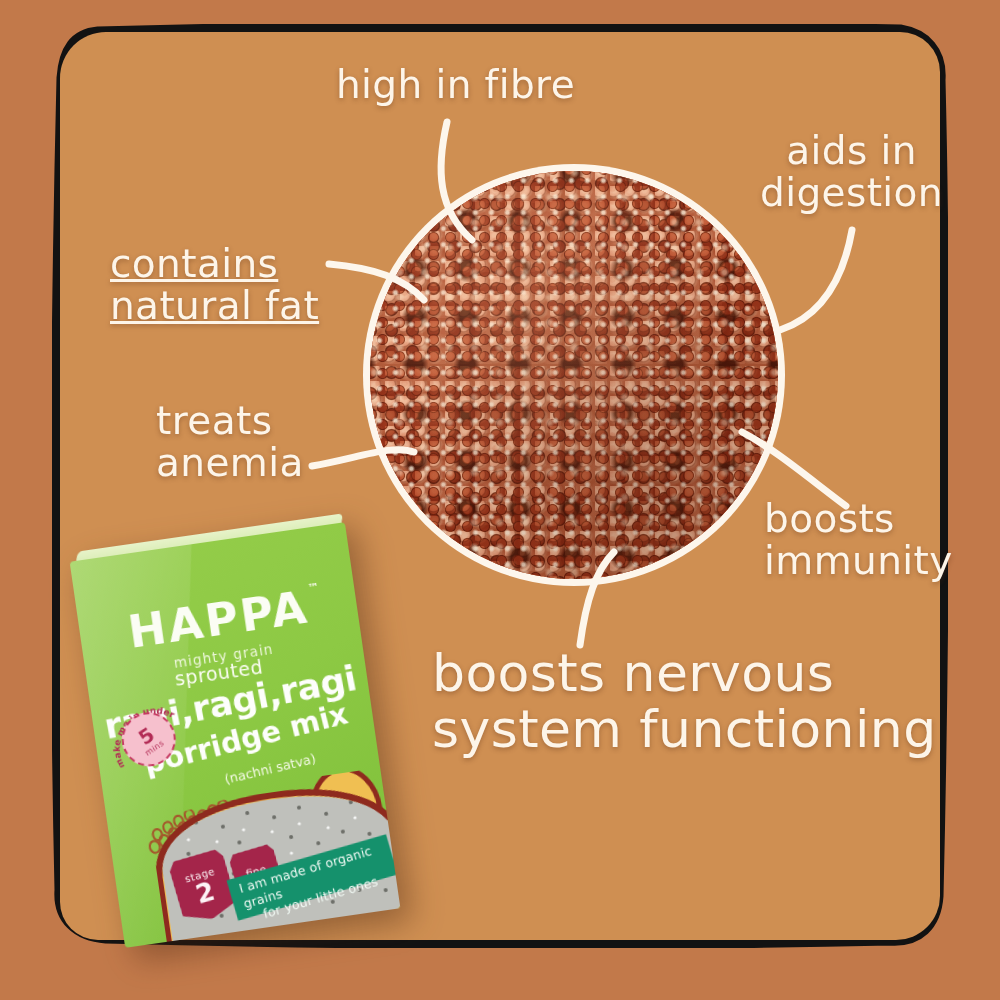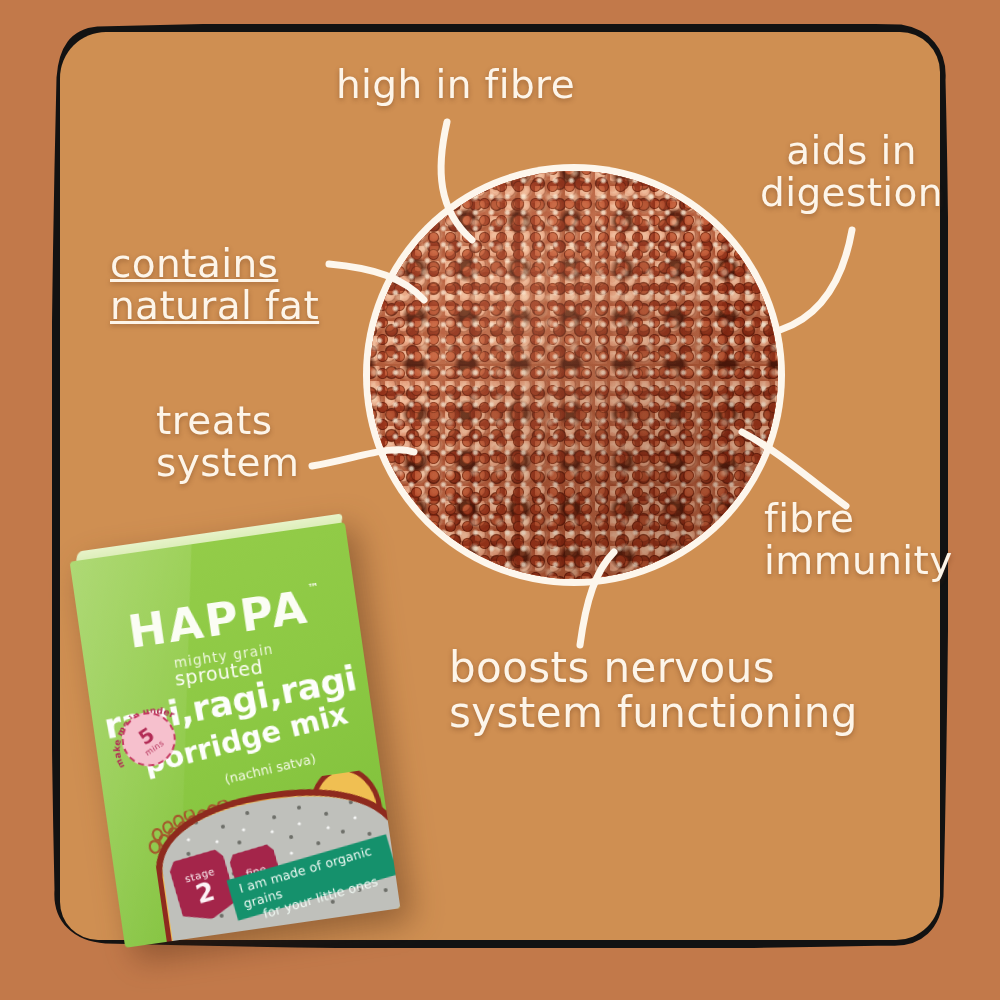--- a/index.html
+++ b/index.html
@@ -95,21 +95,21 @@
     letter-spacing:.4px;
     text-shadow:0 2px 5px rgba(90,45,20,.38);
     white-space:pre-line;
   }
 
   #callout-fibre      { left:336px; top:64px;  font-size:39px; }
   #callout-digestion  { left:752px; top:130px; font-size:39px; text-align:center;margin-left:8px; }
   #callout-fat        { left:110px; top:243px; font-size:39px;text-decoration:underline; }
   #callout-anemia     { left:156px; top:400px; font-size:39px; }
   #callout-immunity   { left:764px; top:498px; font-size:39px; }
-  #callout-nervous    { left:432px; top:645px; font-size:42px; text-align:left;margin-left:17px; }
+  #callout-nervous    { left:432px; top:645px; font-size:52px; text-align:left; }
 
   
   #product-package{
     position:absolute;
     left:96px; top:540px;
     width:278px; height:390px;
     transform:rotate(-8.2deg);
     transform-origin:50% 50%;
     filter:drop-shadow(10px 14px 16px rgba(70,34,14,.42));
   }
@@ -294,23 +294,23 @@
 
   <div class="callout" id="callout-fibre">high in fibre</div>
 
   <div class="callout" id="callout-digestion">aids in
 digestion</div>
 
   <div class="callout" id="callout-fat">contains
 natural fat</div>
 
   <div class="callout" id="callout-anemia">treats
-system</div>
-
-  <div class="callout" id="callout-immunity">fibre
+anemia</div>
+
+  <div class="callout" id="callout-immunity">boosts
 immunity</div>
 
   <div class="callout" id="callout-nervous">boosts nervous
 system functioning</div>
 
   <div id="product-package">
 
     <div id="pack-spine"></div>
 
     <div id="pack-face">

